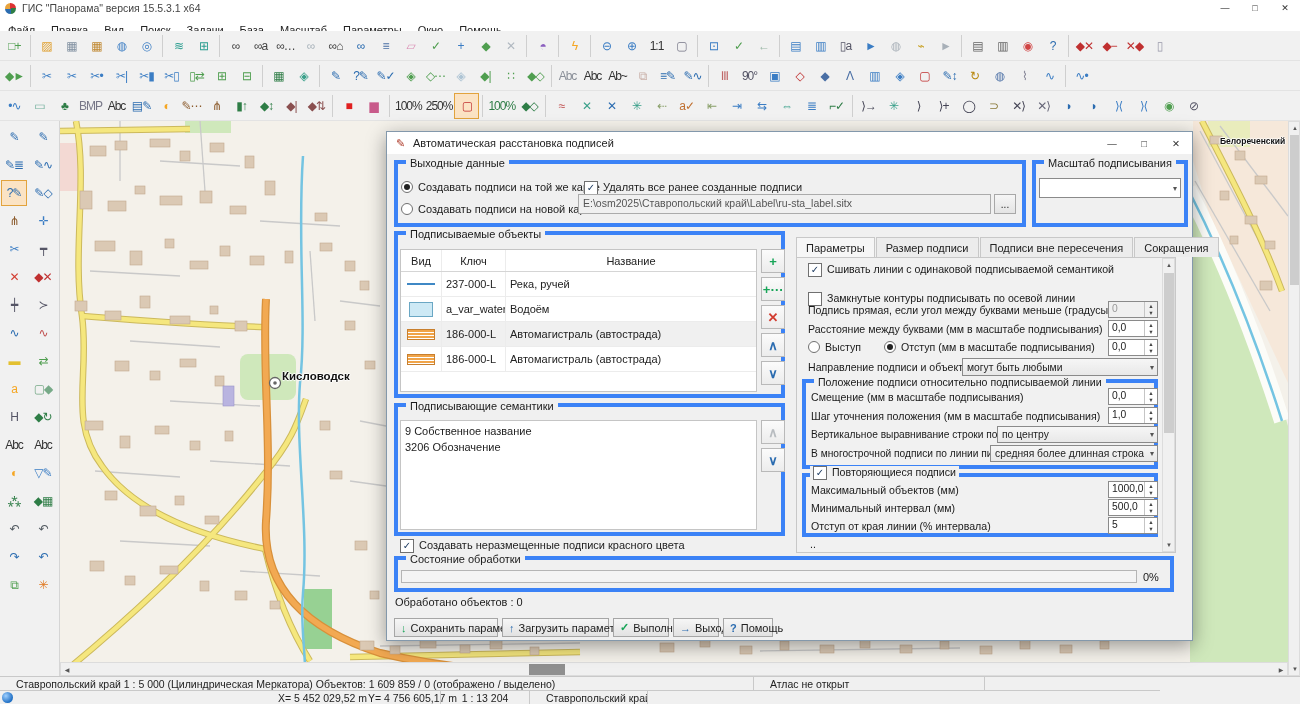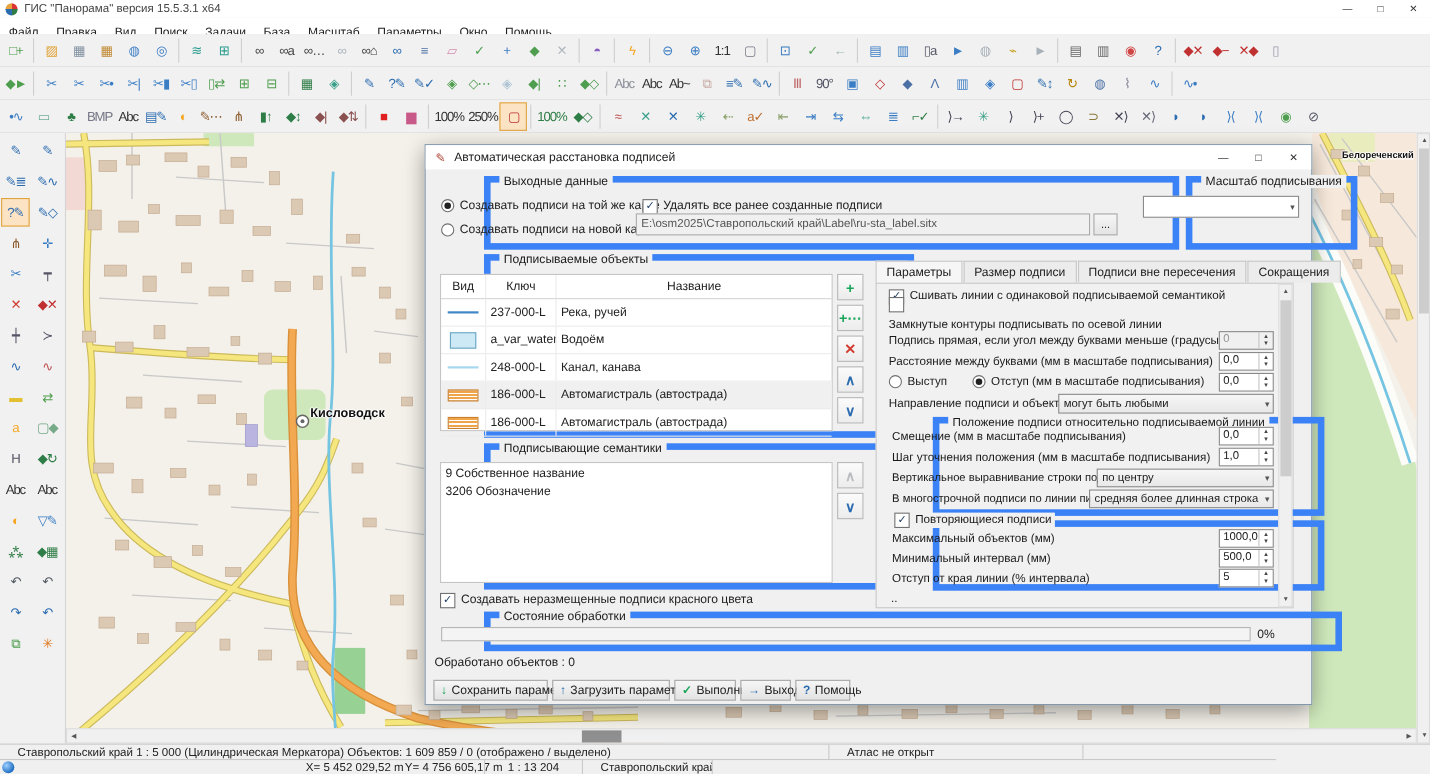--- a/index.html
+++ b/index.html
@@ -59,21 +59,21 @@
   #st2-map{left:530px;width:118px;border-right:1px solid #c9c9c9;}
 
   
   #dialog{position:absolute;left:386px;top:131px;width:807px;height:510px;background:#f0f0f0;border:1px solid #8398ab;box-shadow:0 5px 18px rgba(0,0,0,.38);box-sizing:border-box;}
   #dlg-titlebar{position:absolute;left:0;top:0;width:100%;height:22px;background:#fff;display:flex;align-items:center;}
   #dlg-icon{width:13px;height:13px;margin:0 6px 0 7px;font-size:11px;color:#b04030;display:flex;align-items:center;justify-content:center;}
   #dlg-title{font-size:11px;color:#222;}
   #dlg-controls{margin-left:auto;display:flex;}
   .dlg-win-btn{width:32px;height:22px;display:flex;align-items:center;justify-content:center;font-size:9.5px;color:#333;}
 
-  .grp{position:absolute;border:6px solid #3b82f6;box-sizing:border-box;margin-left:46px;}
+  .grp{position:absolute;border:4px solid #3b82f6;box-sizing:border-box;}
   .grp-title{position:absolute;top:-7px;left:8px;background:#f0f0f0;padding:0 4px;font-size:11px;color:#1a1a1a;white-space:nowrap;}
 
   .lbl{position:absolute;white-space:nowrap;font-size:11px;color:#1a1a1a;}
   .cb{position:absolute;display:flex;align-items:flex-start;gap:5px;font-size:11px;white-space:nowrap;}
   .cb .box{width:12px;height:12px;border:1px solid #707070;background:#fff;display:flex;align-items:center;justify-content:center;font-size:10px;color:#17365d;flex:0 0 12px;line-height:1;}
   .rb{position:absolute;display:flex;align-items:center;gap:5px;font-size:11px;white-space:nowrap;}
   .rb .dot{width:12px;height:12px;border:1px solid #707070;border-radius:50%;background:#fff;box-sizing:border-box;position:relative;flex:0 0 12px;}
   .rb.on .dot::after{content:"";position:absolute;left:2px;top:2px;width:6px;height:6px;border-radius:50%;background:#222;}
 
   .tfield{position:absolute;border:1px solid #ababab;background:#f0f0f0;color:#555;font-size:10.5px;padding:2px 4px;box-sizing:border-box;white-space:nowrap;overflow:hidden;}
@@ -913,27 +913,20 @@
           <div class="td c2">237-000-L</div>
           <div class="td c3">Река, ручей</div>
         </div>
         <div class="tr">
           <div class="td c1">
             <span class="sw-water"></span>
           </div>
           <div class="td c2">a_var_water</div>
           <div class="td c3">Водоём</div>
         </div>
-        <div class="tr">
-          <div class="td c1">
-            <span class="sw-canal"></span>
-          </div>
-          <div class="td c2">248-000-L</div>
-          <div class="td c3">Канал, канава</div>
-        </div>
         <div class="tr hl">
           <div class="td c1">
             <span class="sw-highway"></span>
           </div>
           <div class="td c2">186-000-L</div>
           <div class="td c3">Автомагистраль (автострада)</div>
         </div>
         <div class="tr">
           <div class="td c1">
             <span class="sw-highway"></span>
@@ -966,21 +959,21 @@
       <span>Создавать неразмещенные подписи красного цвета</span>
     </div>
 
     <div id="tabs"><span class="tab active">Параметры</span><span class="tab">Размер подписи</span><span class="tab">Подписи вне пересечения</span><span class="tab">Сокращения</span></div>
     <div id="panel"></div>
 
     <div class="cb" style="left:421px;top:131px;">
       <span class="box">✓</span>
       <span class="p-lbl" style="position:static">Сшивать линии с одинаковой подписываемой семантикой</span>
     </div>
-    <div class="cb" style="left:421px;top:138px;flex-direction:column;">
+    <div class="cb" style="left:421px;top:160px;">
       <span class="box" style="color:transparent">✓</span>
       <span class="p-lbl" style="position:static">Замкнутые контуры подписывать по осевой линии</span>
     </div>
     <div class="p-lbl" style="left:421px;top:172px;">Подпись прямая, если угол между буквами меньше (градусы)</div>
     <div class="spin disabled" style="left:721px;top:169px;">
       <span class="val">0</span>
       <span class="arr">
           <span>▲</span>
           <span>▼</span>
         </span>

